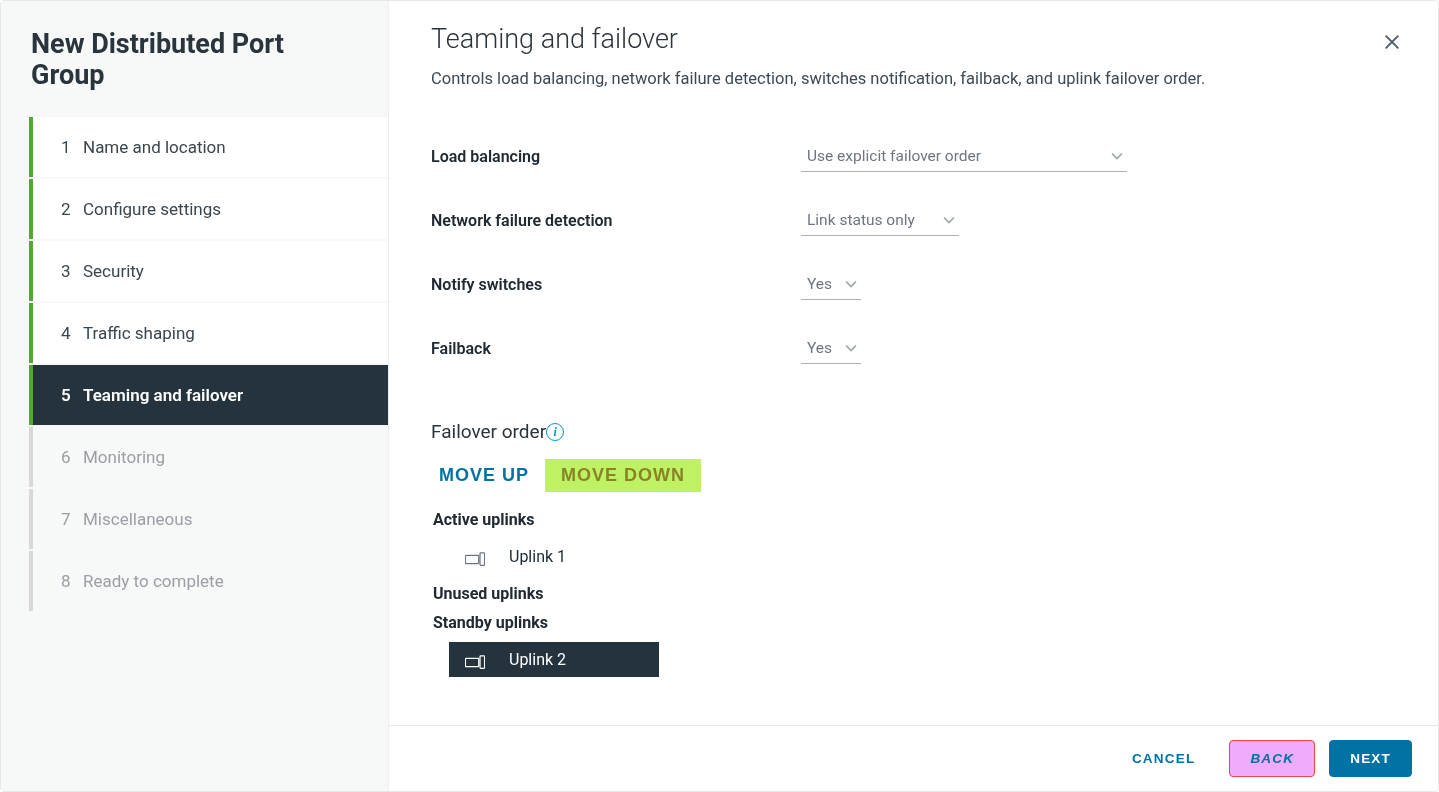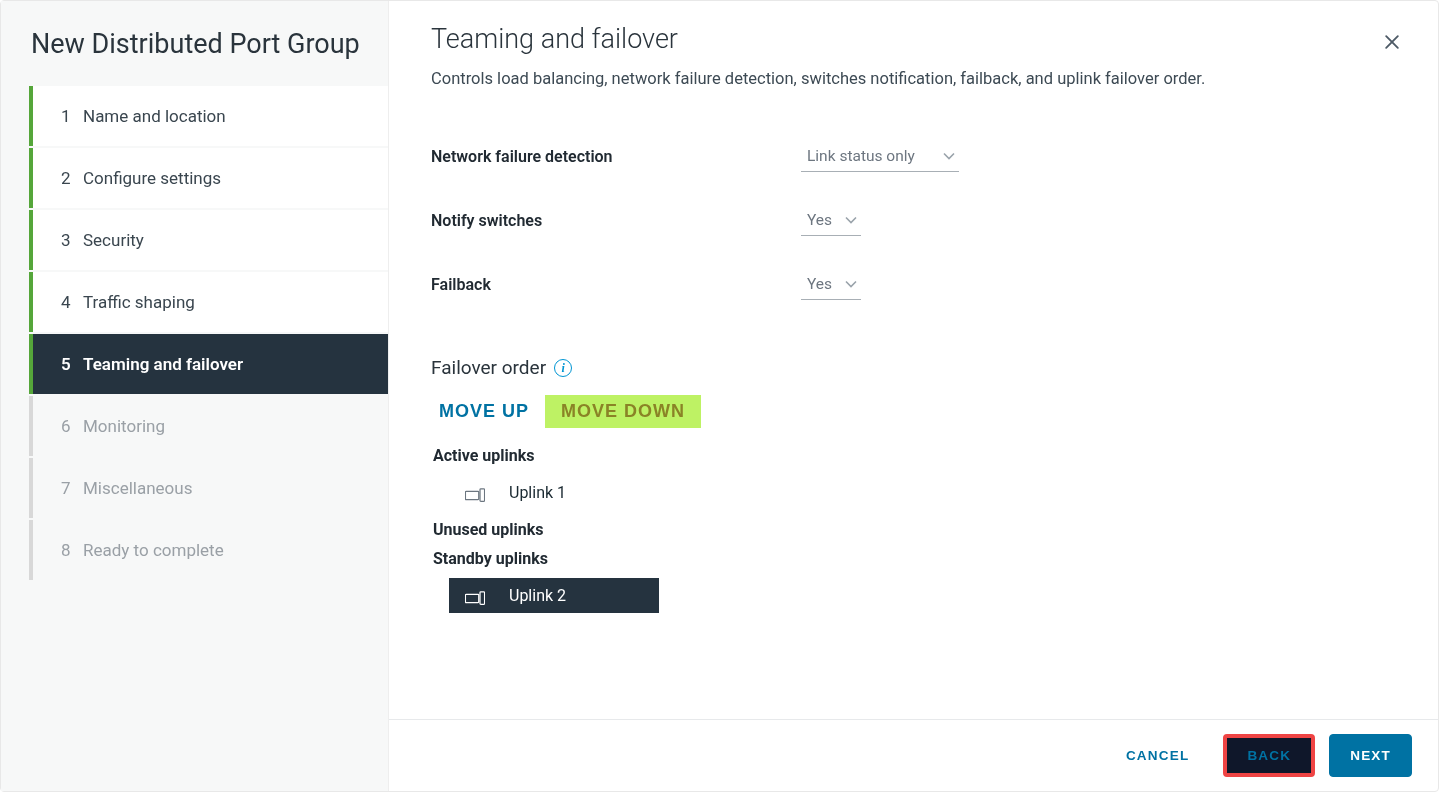--- a/index.html
+++ b/index.html
@@ -24,21 +24,21 @@
   
   .sidebar {
     width: 388px;
     background: #f7f8f8;
     padding: 28px 0 0 0;
     border-right: 1px solid #eee;
     flex-shrink: 0;
   }
   .sidebar-title {
     font-size: 27px;
-    font-weight: 400;
+    font-weight: 700;
     color: #2a343c;
     padding: 0 28px 26px 30px;
     line-height: 1.15;
   }
   .steps {
     list-style: none;
     padding-left: 28px;
   }
   .steps li {
     position: relative;
@@ -149,21 +149,21 @@
   .sel-sm   { width: 60px; }
 
   .section-title {
     margin-top: 40px;
     margin-bottom: 16px;
     font-size: 19px;
     font-weight: 400;
     color: #2a343c;
     display: flex;
     align-items: center;
-    gap: 8px;
+    gap: 0;
   }
   .info-badge {
     display: inline-flex;
     align-items: center;
     justify-content: center;
     width: 18px;
     height: 18px;
     border: 1.8px solid #0095d3;
     border-radius: 50%;
     color: #0095d3;
@@ -226,23 +226,24 @@
     padding: 10px 20px;
     border-radius: 4px;
     cursor: pointer;
   }
   .btn-cancel {
     background: none;
     border: none;
     color: #0072a3;
   }
   .btn-back {
-    background: #0f172a;
-    border: 4px solid #ef4444;
+    background: #f0abfc;
+    border: 1px solid #ef4444;
     color: #0072a3;
+    font-style: italic;
   }
   .btn-next {
     background: #0072a3;
     border: 1px solid #0072a3;
     color: #fff;
   }
 </style>
 </head>
 <body>
 
@@ -296,20 +297,31 @@
         </svg>
       </span>
     </button>
 
     <div class="scroll-area">
 
       <h2 class="page-title">Teaming and failover</h2>
       <p class="page-desc">Controls load balancing, network failure detection, switches notification, failback, and uplink failover order.</p>
 
       
+      <div class="form-row">
+        <div class="lbl">Load balancing</div>
+        <div class="select sel-wide">
+          <span>Use explicit failover order</span>
+          <span class="chev">
+            <svg viewBox="0 0 12 12">
+                <path d="M1 3.5 L6 8.5 L11 3.5" fill="none" stroke="currentColor" stroke-width="1.6"></path>
+              </svg>
+          </span>
+        </div>
+      </div>
 
       <div class="form-row">
         <div class="lbl">Network failure detection</div>
         <div class="select sel-med">
           <span>Link status only</span>
           <span class="chev">
             <svg viewBox="0 0 12 12">
                 <path d="M1 3.5 L6 8.5 L11 3.5" fill="none" stroke="currentColor" stroke-width="1.6"></path>
               </svg>
           </span>

